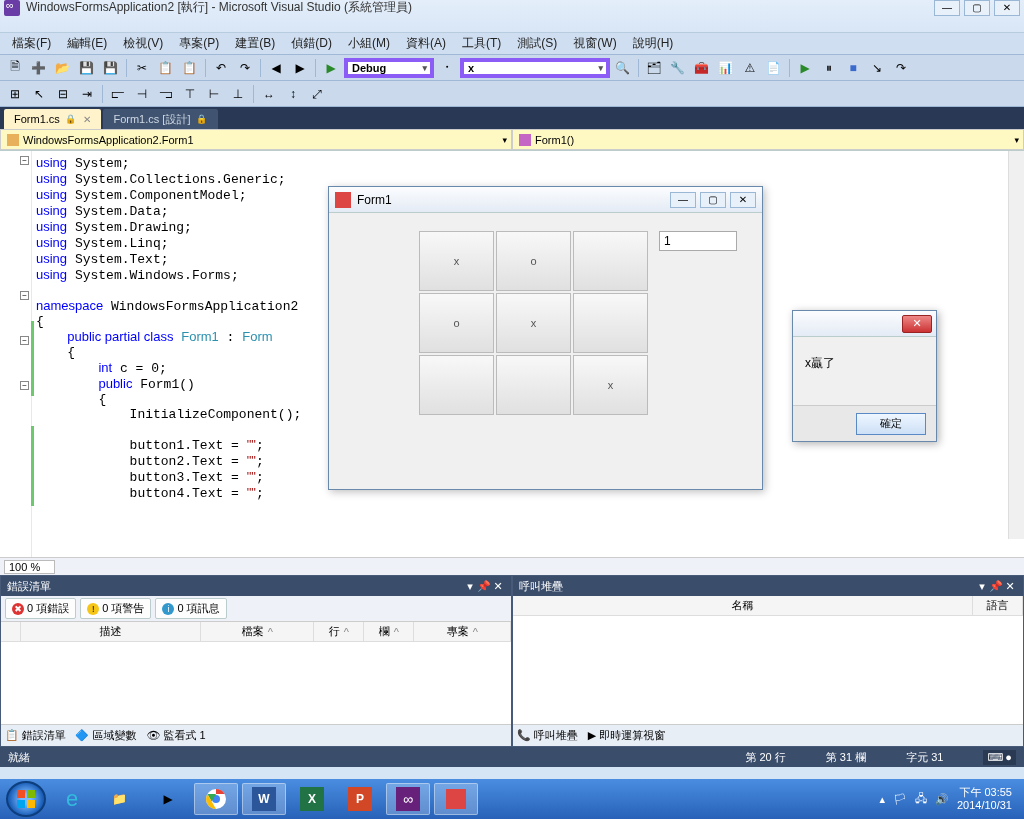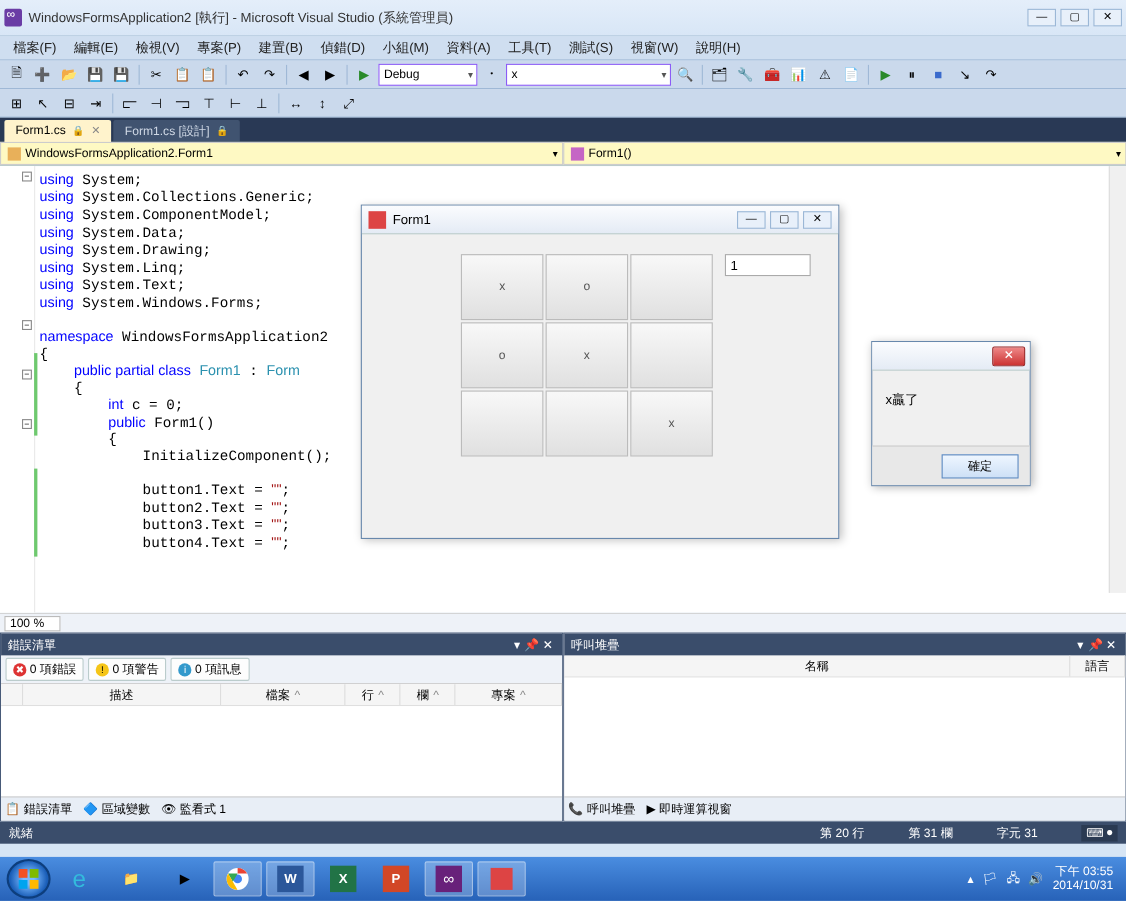--- a/index.html
+++ b/index.html
@@ -1,34 +1,34 @@
 <!DOCTYPE html>
 <html><head>
 <meta charset="utf-8">
 <style>
 * { margin: 0; padding: 0; box-sizing: border-box; font-family: "Segoe UI", "Microsoft JhengHei", sans-serif; }
 body { width: 1024px; height: 819px; background: #d6e5f5; overflow: hidden; font-size: 12px; position: relative; }
 
 
-.titlebar { height: 22px; background: linear-gradient(#e4eefa, #d8e6f6); display: flex; align-items: center; padding: 16px 4px; border-bottom: 1px solid #b8cce0; }
+.titlebar { height: 22px; background: linear-gradient(#e4eefa, #d8e6f6); display: flex; align-items: flex-end; padding: 16px 4px; border-bottom: 1px solid #b8cce0; }
 .titlebar .logo { width: 16px; height: 16px; background: #6a3ca5; border-radius: 2px; margin-right: 6px; position: relative; }
 .titlebar .logo::before { content: "∞"; color: #fff; font-size: 11px; position: absolute; left: 2px; top: -1px; }
 .titlebar .title { flex: 1; font-size: 12px; color: #333; }
 .win-btns { display: flex; gap: 4px; }
 .win-btn { width: 26px; height: 16px; border: 1px solid #9bb7d6; background: #e8f0fa; font-size: 10px; text-align: center; line-height: 13px; cursor: pointer; }
 
 
 .menubar { height: 22px; background: #cfdef0; display: flex; align-items: flex-end; padding: 0 4px; border-bottom: 1px solid #9fb8d6; }
 .menubar span { padding: 2px 8px; font-size: 12px; color: #222; cursor: pointer; }
 
 
 .toolbar-row { height: 26px; background: #cad9ec; display: flex; align-items: center; padding: 0 4px; border-bottom: 1px solid #9fb8d6; gap: 2px; }
 .tool-btn { width: 22px; height: 22px; display: flex; align-items: center; justify-content: center; cursor: pointer; font-size: 12px; border-radius: 2px; }
 .tool-sep { width: 1px; height: 18px; background: #9fb8d6; margin: 0 2px; }
-.tool-combo { height: 20px; border: 1px solid #8b5cf6; background: #fff; padding: 0 18px 0 4px; font-size: 11px; display: flex; align-items: center; position: relative; }
+.tool-combo { height: 20px; border: 4px solid #8b5cf6; background: #fff; padding: 0 18px 0 4px; font-size: 11px; display: flex; align-items: center; position: relative; font-weight: bold; }
 .tool-combo::after { content: "▾"; position: absolute; right: 3px; font-size: 9px; color: #555; }
 
 
 .doc-tabs { height: 22px; background: #293955; display: flex; align-items: flex-end; padding-left: 4px; }
 .doc-tab { height: 20px; padding: 2px 10px; background: #fff3cc; border-radius: 2px 2px 0 0; font-size: 11px; display: flex; align-items: center; gap: 6px; margin-right: 2px; cursor: pointer; }
 .doc-tab.inactive { background: #405370; color: #cfd8e5; }
 .doc-tab .pin { font-size: 9px; color: #d08000; }
 .doc-tab .close { font-size: 10px; color: #888; }
 
 

